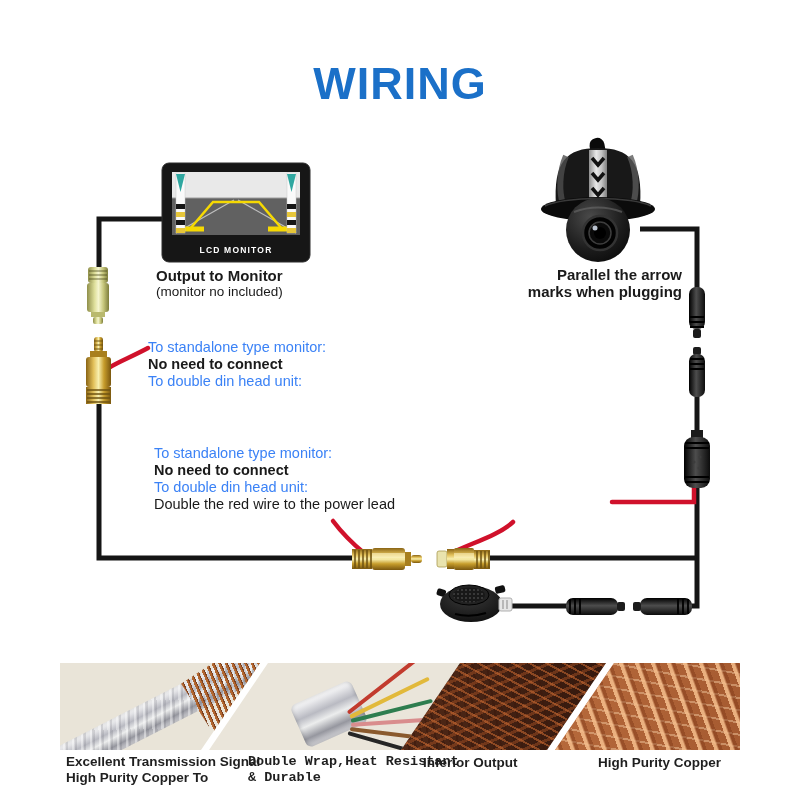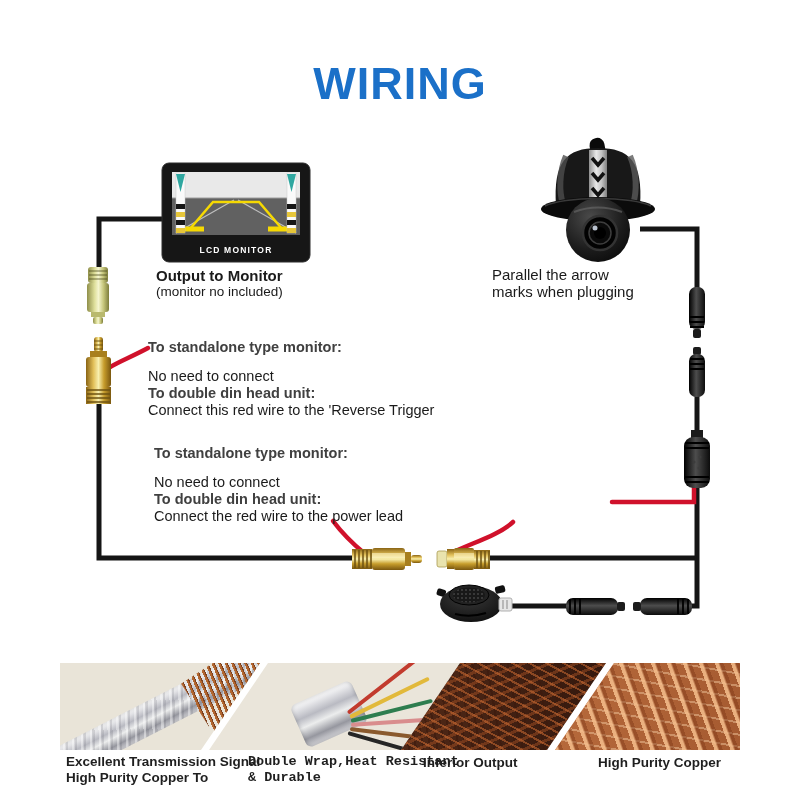--- a/index.html
+++ b/index.html
@@ -4,27 +4,27 @@
 <style>
   html,body{margin:0;padding:0;background:#ffffff;}
   #page{position:relative;width:800px;height:800px;background:#ffffff;overflow:hidden;
         font-family:"Liberation Sans",sans-serif;color:#1a1a1a;}
   .title{position:absolute;left:0;top:58px;width:800px;text-align:center;
          font-size:45px;font-weight:bold;letter-spacing:1px;color:#1b70c8;}
   svg{position:absolute;left:0;top:0;}
   .cap-monitor{position:absolute;left:156px;top:267px;width:158px;}
   .cap-monitor .l1{font-size:15px;font-weight:bold;}
   .cap-monitor .l2{font-size:13.5px;}
-  .cap-camera{position:absolute;left:492px;top:266px;width:204px;text-align:left;
-              font-size:15px;font-weight:normal;line-height:17px;}
+  .cap-camera{position:absolute;left:478px;top:266px;width:204px;text-align:right;
+              font-size:15px;font-weight:bold;line-height:17px;}
   .instr{position:absolute;font-size:14.5px;line-height:17px;}
   .instr.b1{left:148px;top:339px;}
   .instr.b2{left:154px;top:445px;}
-  .instr .red{color:#404040;font-weight:bold;}
-  .instr .bold{font-weight:normal;margin-top:12px;}
+  .instr .red{color:#3b82f6;font-weight:normal;}
+  .instr .bold{font-weight:bold;}
   .strip{position:absolute;left:60px;top:663px;width:680px;height:87px;}
   .photo{position:absolute;top:0;left:0;width:680px;height:87px;overflow:hidden;}
   .photo>div{position:absolute;}
   .p1{clip-path:polygon(0px 0px,200px 0px,141px 87px,0px 87px);background:#e9e4d8;}
   .p2{clip-path:polygon(208px 0px,400px 0px,341px 87px,149px 87px);background:#eae5da;}
   .p3{clip-path:polygon(400px 0px,546px 0px,487px 87px,341px 87px);
       background:radial-gradient(circle at 40% 45%,#5d2f1a 0%,#3a1c10 55%,#24100a 100%);}
   .p4{clip-path:polygon(554px 0px,680px 0px,680px 87px,495px 87px);
       background:linear-gradient(100deg,#9c4f2c 0%,#c87947 45%,#a55a30 100%);}
   .foil{background:linear-gradient(180deg,#ffffff 0%,#b9bac2 35%,#eceded 55%,#96979f 80%,#d8d8dc 100%);
@@ -251,28 +251,27 @@
 
   <div class="cap-camera">
     <div>Parallel the arrow</div>
     <div>marks when plugging</div>
   </div>
 
   <div class="instr b1">
     <div class="red">To standalone type monitor:</div>
     <div class="bold">No need to connect</div>
     <div class="red">To double din head unit:</div>
-    <div>Connect this red wire to the 'Reverse Trigger</div>
   </div>
 
   <div class="instr b2">
     <div class="red">To standalone type monitor:</div>
     <div class="bold">No need to connect</div>
     <div class="red">To double din head unit:</div>
-    <div>Connect the red wire to the power lead</div>
+    <div>Double the red wire to the power lead</div>
   </div>
 
   <div class="strip">
     <div class="photo p1">
       <div class="foil" style="left:-20px;top:36px;width:230px;height:32px;transform:rotate(-27deg);"></div>
       <div class="crinkle" style="left:-20px;top:36px;width:230px;height:32px;transform:rotate(-27deg);opacity:.5;"></div>
       <div class="copperfan" style="left:128px;top:-14px;width:110px;height:58px;transform:rotate(-33deg);"></div>
     </div>
     <div class="photo p2">
       <div class="foil" style="left:236px;top:28px;width:66px;height:46px;transform:rotate(-24deg);"></div>

